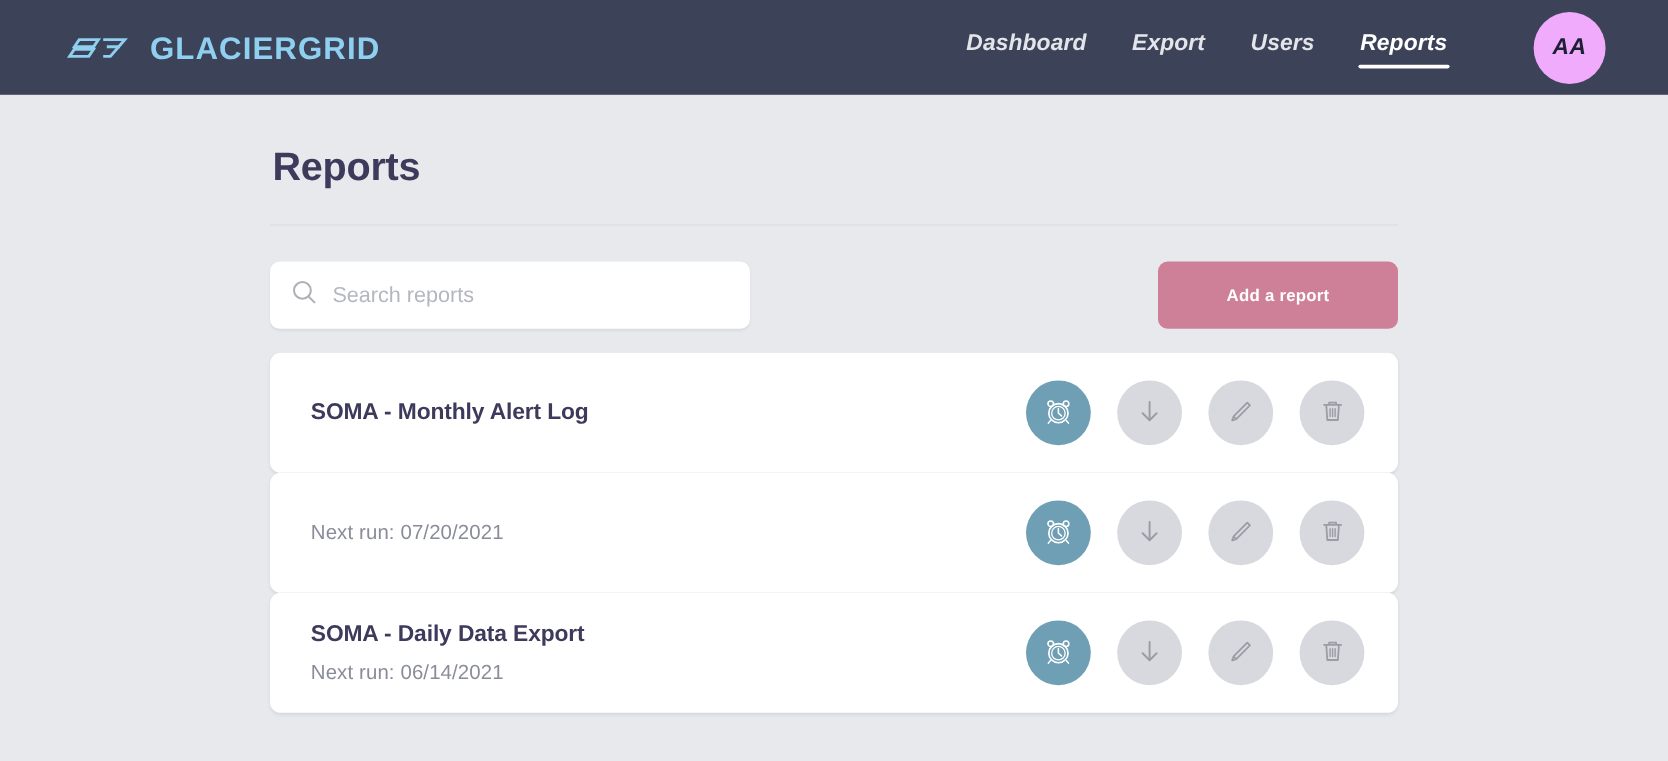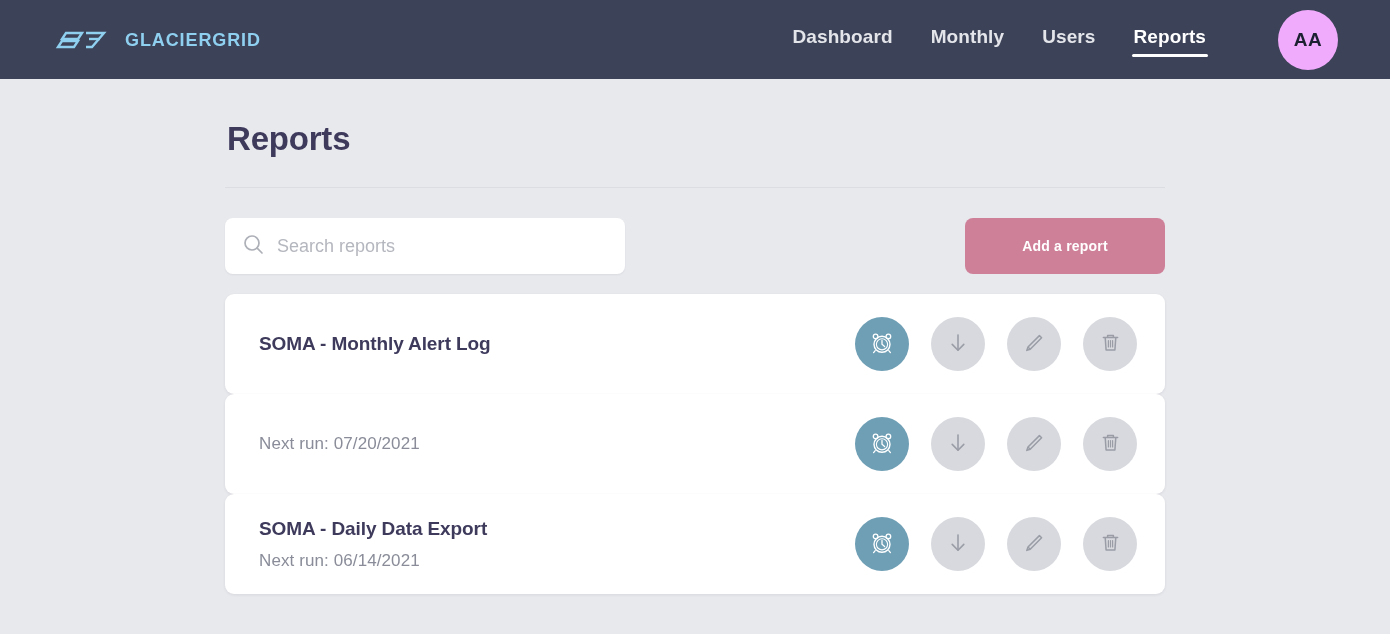--- a/index.html
+++ b/index.html
@@ -30,32 +30,33 @@
     display: flex;
     align-items: center;
     gap: 9px;
     height: 100%;
   }
 
   .brand-mark { display: block; }
 
   .brand-text {
     color: #8fd0f0;
-    font-size: 18px;
+    font-size: 26px;
     font-weight: bold;
     letter-spacing: 0.9px;
     line-height: 1;
   }
 
   .nav {
     margin-left: auto;
     display: flex;
     align-items: center;
     gap: 38px;
     height: 100%;
+    font-style: italic;
   }
 
   .nav-link {
     position: relative;
     color: #e3e5ea;
     font-size: 19px;
     font-weight: bold;
     letter-spacing: 0.1px;
     padding-bottom: 5px;
     cursor: pointer;
@@ -222,21 +223,21 @@
         <path d="M10 12 H26 L22 18 H6 Z" stroke="#8fd0f0" stroke-width="2.4" fill="none"></path>
         <path d="M34 4 H52 L40 18 H34" stroke="#8fd0f0" stroke-width="2.4" fill="none" stroke-linejoin="miter"></path>
         <path d="M37 10 H48" stroke="#8fd0f0" stroke-width="2.4"></path>
       </svg>
     </span>
     <span class="brand-text">GLACIERGRID</span>
   </div>
 
   <nav class="nav">
     <span class="nav-link">Dashboard</span>
-    <span class="nav-link">Monthly</span>
+    <span class="nav-link">Export</span>
     <span class="nav-link">Users</span>
     <span class="nav-link active">Reports</span>
     <div class="avatar">AA</div>
   </nav>
 
 </div>
 
 <div class="content">
 
   <h1 class="page-title">Reports</h1>

